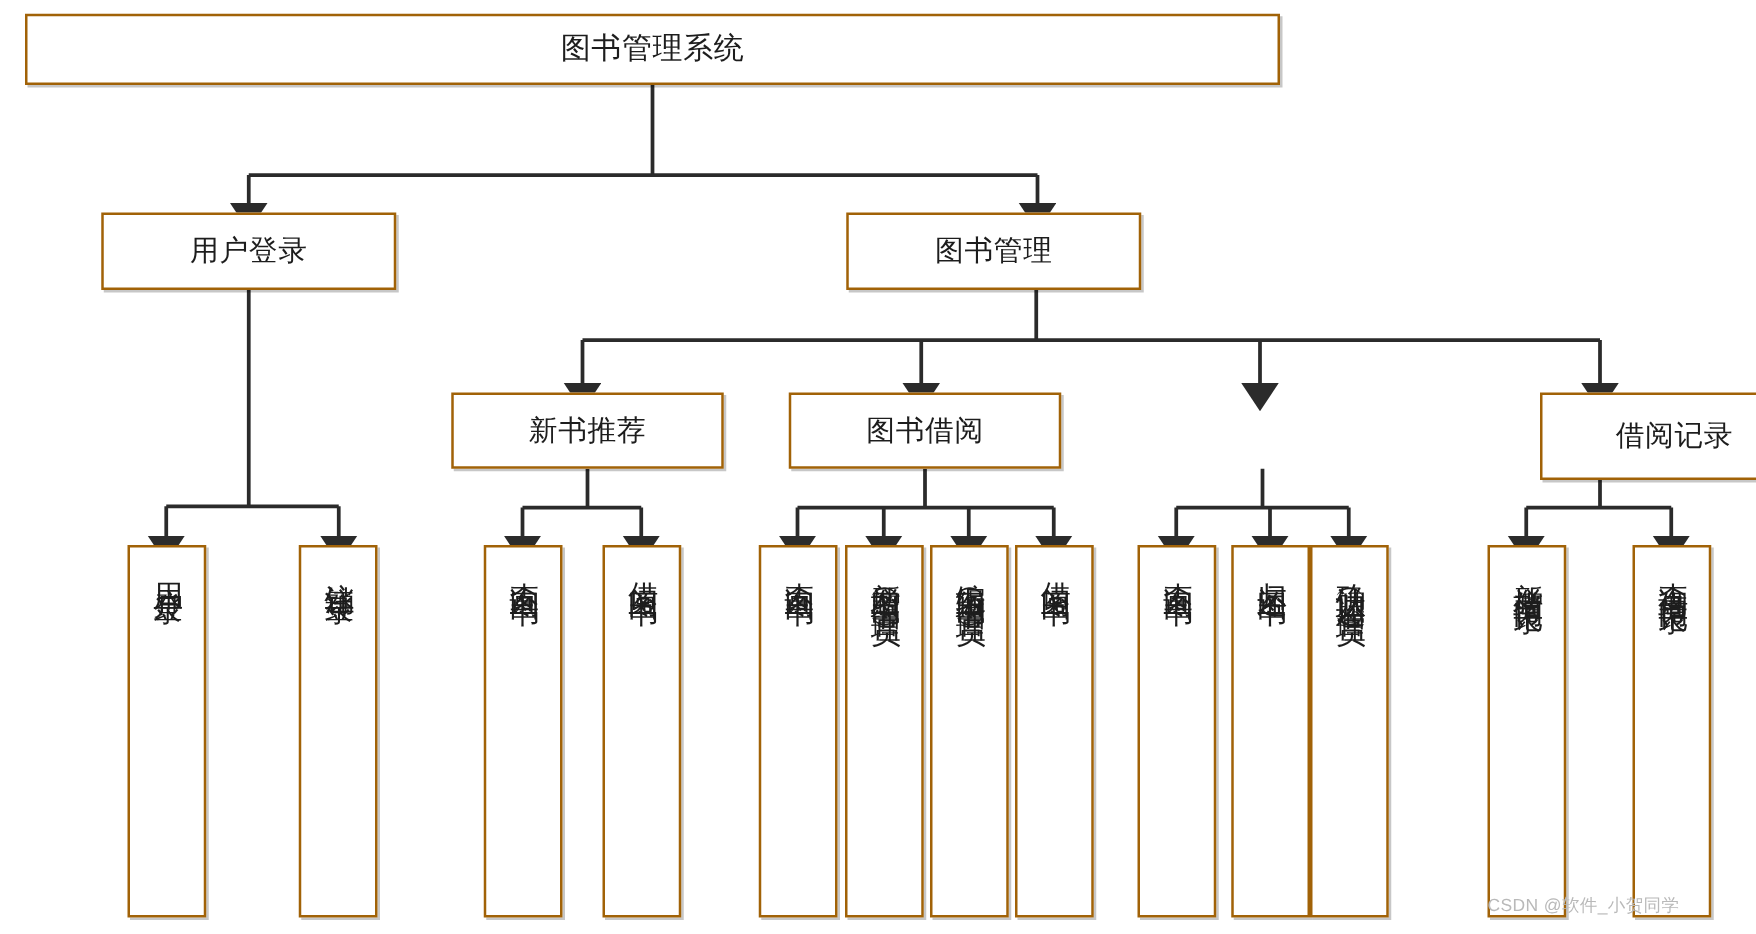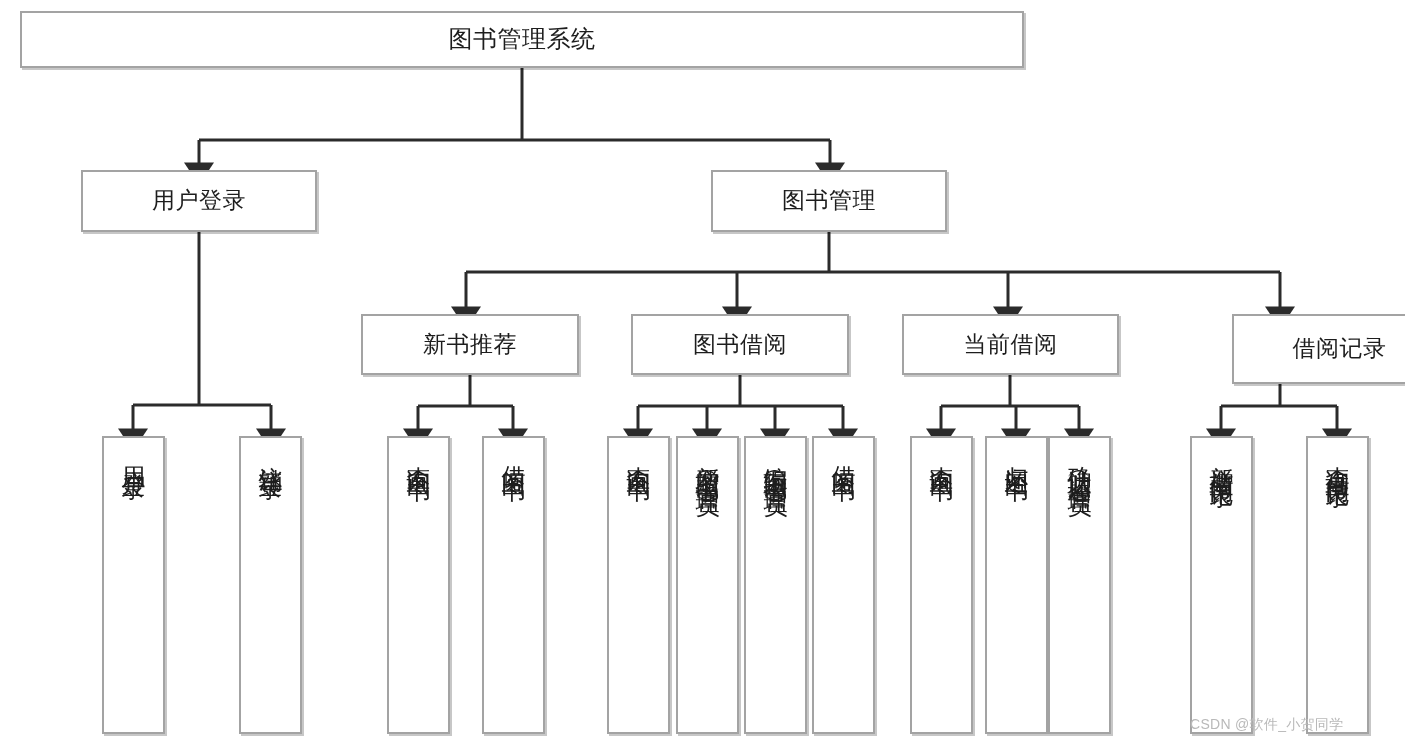--- a/index.html
+++ b/index.html
@@ -21,21 +21,21 @@
     position: absolute;
     left: 0;
     top: 0;
     width: 1405px;
     height: 747px;
     pointer-events: none;
   }
   .node {
     position: absolute;
     box-sizing: border-box;
-    border: 2px solid #a3a3a3;
+    border: 2px solid #a16207;
     background: #ffffff;
     box-shadow: 2px 2px 0 rgba(0,0,0,0.22);
     display: flex;
     align-items: center;
     justify-content: center;
     color: #1d1d1d;
     z-index: 2;
   }
   .node .lbl {
     display: block;
@@ -130,32 +130,29 @@
     </g>
   </svg>
 
   <div class="node horiz root" style="left: 20px; top: 11px; width: 1004px; height: 57px;">
     <span class="lbl">图书管理系统</span>
   </div>
 
   <div class="node horiz" style="left: 81px; top: 170px; width: 236px; height: 62px;">
     <span class="lbl">用户登录</span>
   </div>
-  <div class="node horiz" style="left: 711px; top: 170px; width: 236px; height: 62px; justify-content: center;">
+  <div class="node horiz" style="left: 677px; top: 170px; width: 236px; height: 62px; justify-content: center;">
     <span class="lbl">图书管理</span>
   </div>
 
   <div class="node horiz" style="left: 631px; top: 314px; width: 218px; height: 61px;">
     <span class="lbl">图书借阅</span>
   </div>
   <div class="node horiz" style="left: 361px; top: 314px; width: 218px; height: 61px;">
     <span class="lbl">新书推荐</span>
-  </div>
-  <div class="node horiz" style="left: 902px; top: 314px; width: 217px; height: 61px;">
-    <span class="lbl">当前借阅</span>
   </div>
   <div class="node horiz" style="left: 1232px; top: 314px; width: 215px; height: 70px;">
     <span class="lbl">借阅记录</span>
   </div>
 
   <div class="node vert" style="left: 102px; top: 436px; width: 63px; height: 298px;">
     <span class="lbl">用户登录</span>
   </div>
   <div class="node vert" style="left: 239px; top: 436px; width: 63px; height: 298px;">
     <span class="lbl">注销登录</span>

